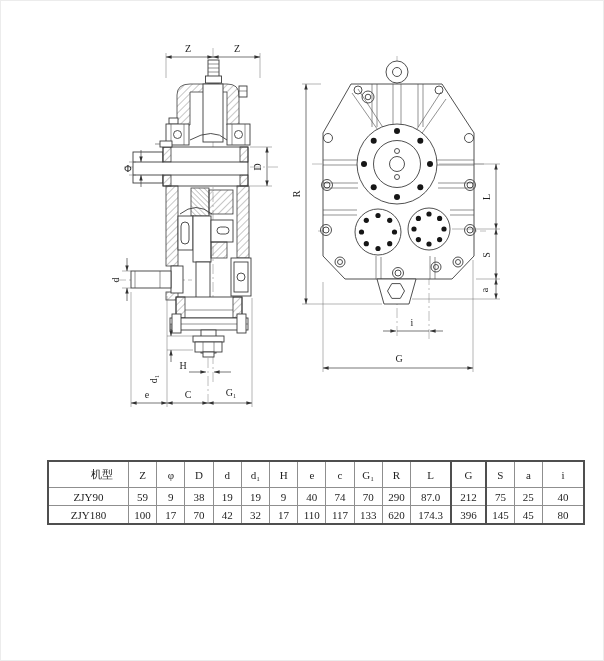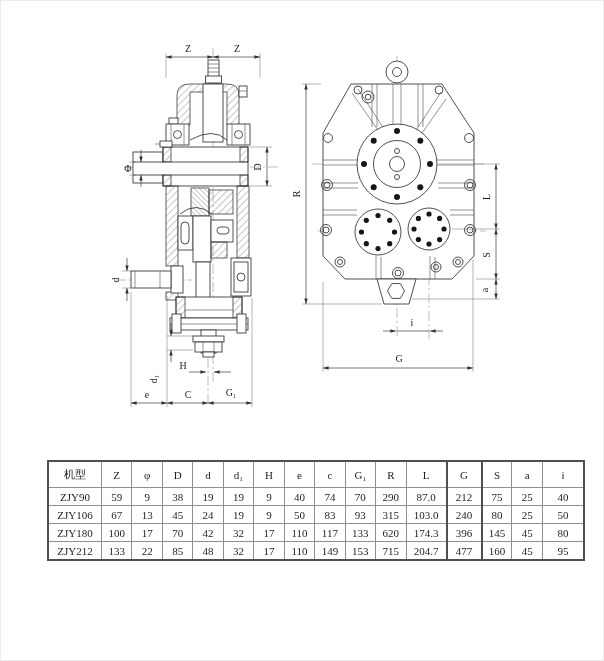--- a/index.html
+++ b/index.html
@@ -30,21 +30,21 @@
     font-family:"Liberation Serif","DejaVu Serif",serif;
     font-size:11px; color:#1e1e1e; border:2px solid #4f4f4f;
   }
   table.spec th, table.spec td {
     border:1px solid #8f8f8f; text-align:center; vertical-align:middle;
     padding:0; height:17px; font-weight:normal; overflow:hidden; white-space:nowrap;
   }
   table.spec th { height:25px; }
   table.spec .thick-l { border-left:2px solid #4f4f4f; }
   table.spec .thick-r { border-right:2px solid #4f4f4f; }
-  table.spec th:first-child { width:52px; }
+  table.spec th:first-child { width:52px;padding-left:27px; }
   table.spec th:nth-child(12) { width:39px; }
   table.spec th:nth-child(13) { width:33px; }
   table.spec th:nth-child(16) { width:40px; }
 </style>
 </head>
 <body>
 
 <div class="page">
 
   <svg class="drawing" width="604" height="450" viewBox="0 0 604 450">
@@ -352,70 +352,34 @@
             <td>74</td>
             <td>70</td>
             <td>290</td>
             <td>87.0</td>
             <td class="thick-l thick-r">212</td>
             <td>75</td>
             <td>25</td>
             <td>40</td>
           </tr>
           <tr>
-            <td>ZJY106</td>
-            <td>67</td>
-            <td>13</td>
-            <td>45</td>
-            <td>24</td>
-            <td>19</td>
-            <td>9</td>
-            <td>50</td>
-            <td>83</td>
-            <td>93</td>
-            <td>315</td>
-            <td>103.0</td>
-            <td class="thick-l thick-r">240</td>
-            <td>80</td>
-            <td>25</td>
-            <td>50</td>
-          </tr>
-          <tr>
             <td>ZJY180</td>
             <td>100</td>
             <td>17</td>
             <td>70</td>
             <td>42</td>
             <td>32</td>
             <td>17</td>
             <td>110</td>
             <td>117</td>
             <td>133</td>
             <td>620</td>
             <td>174.3</td>
             <td class="thick-l thick-r">396</td>
             <td>145</td>
             <td>45</td>
             <td>80</td>
           </tr>
-          <tr>
-            <td>ZJY212</td>
-            <td>133</td>
-            <td>22</td>
-            <td>85</td>
-            <td>48</td>
-            <td>32</td>
-            <td>17</td>
-            <td>110</td>
-            <td>149</td>
-            <td>153</td>
-            <td>715</td>
-            <td>204.7</td>
-            <td class="thick-l thick-r">477</td>
-            <td>160</td>
-            <td>45</td>
-            <td>95</td>
-          </tr>
         </tbody>
     </table>
   </div>
 
 </div>
 
 </body></html>

